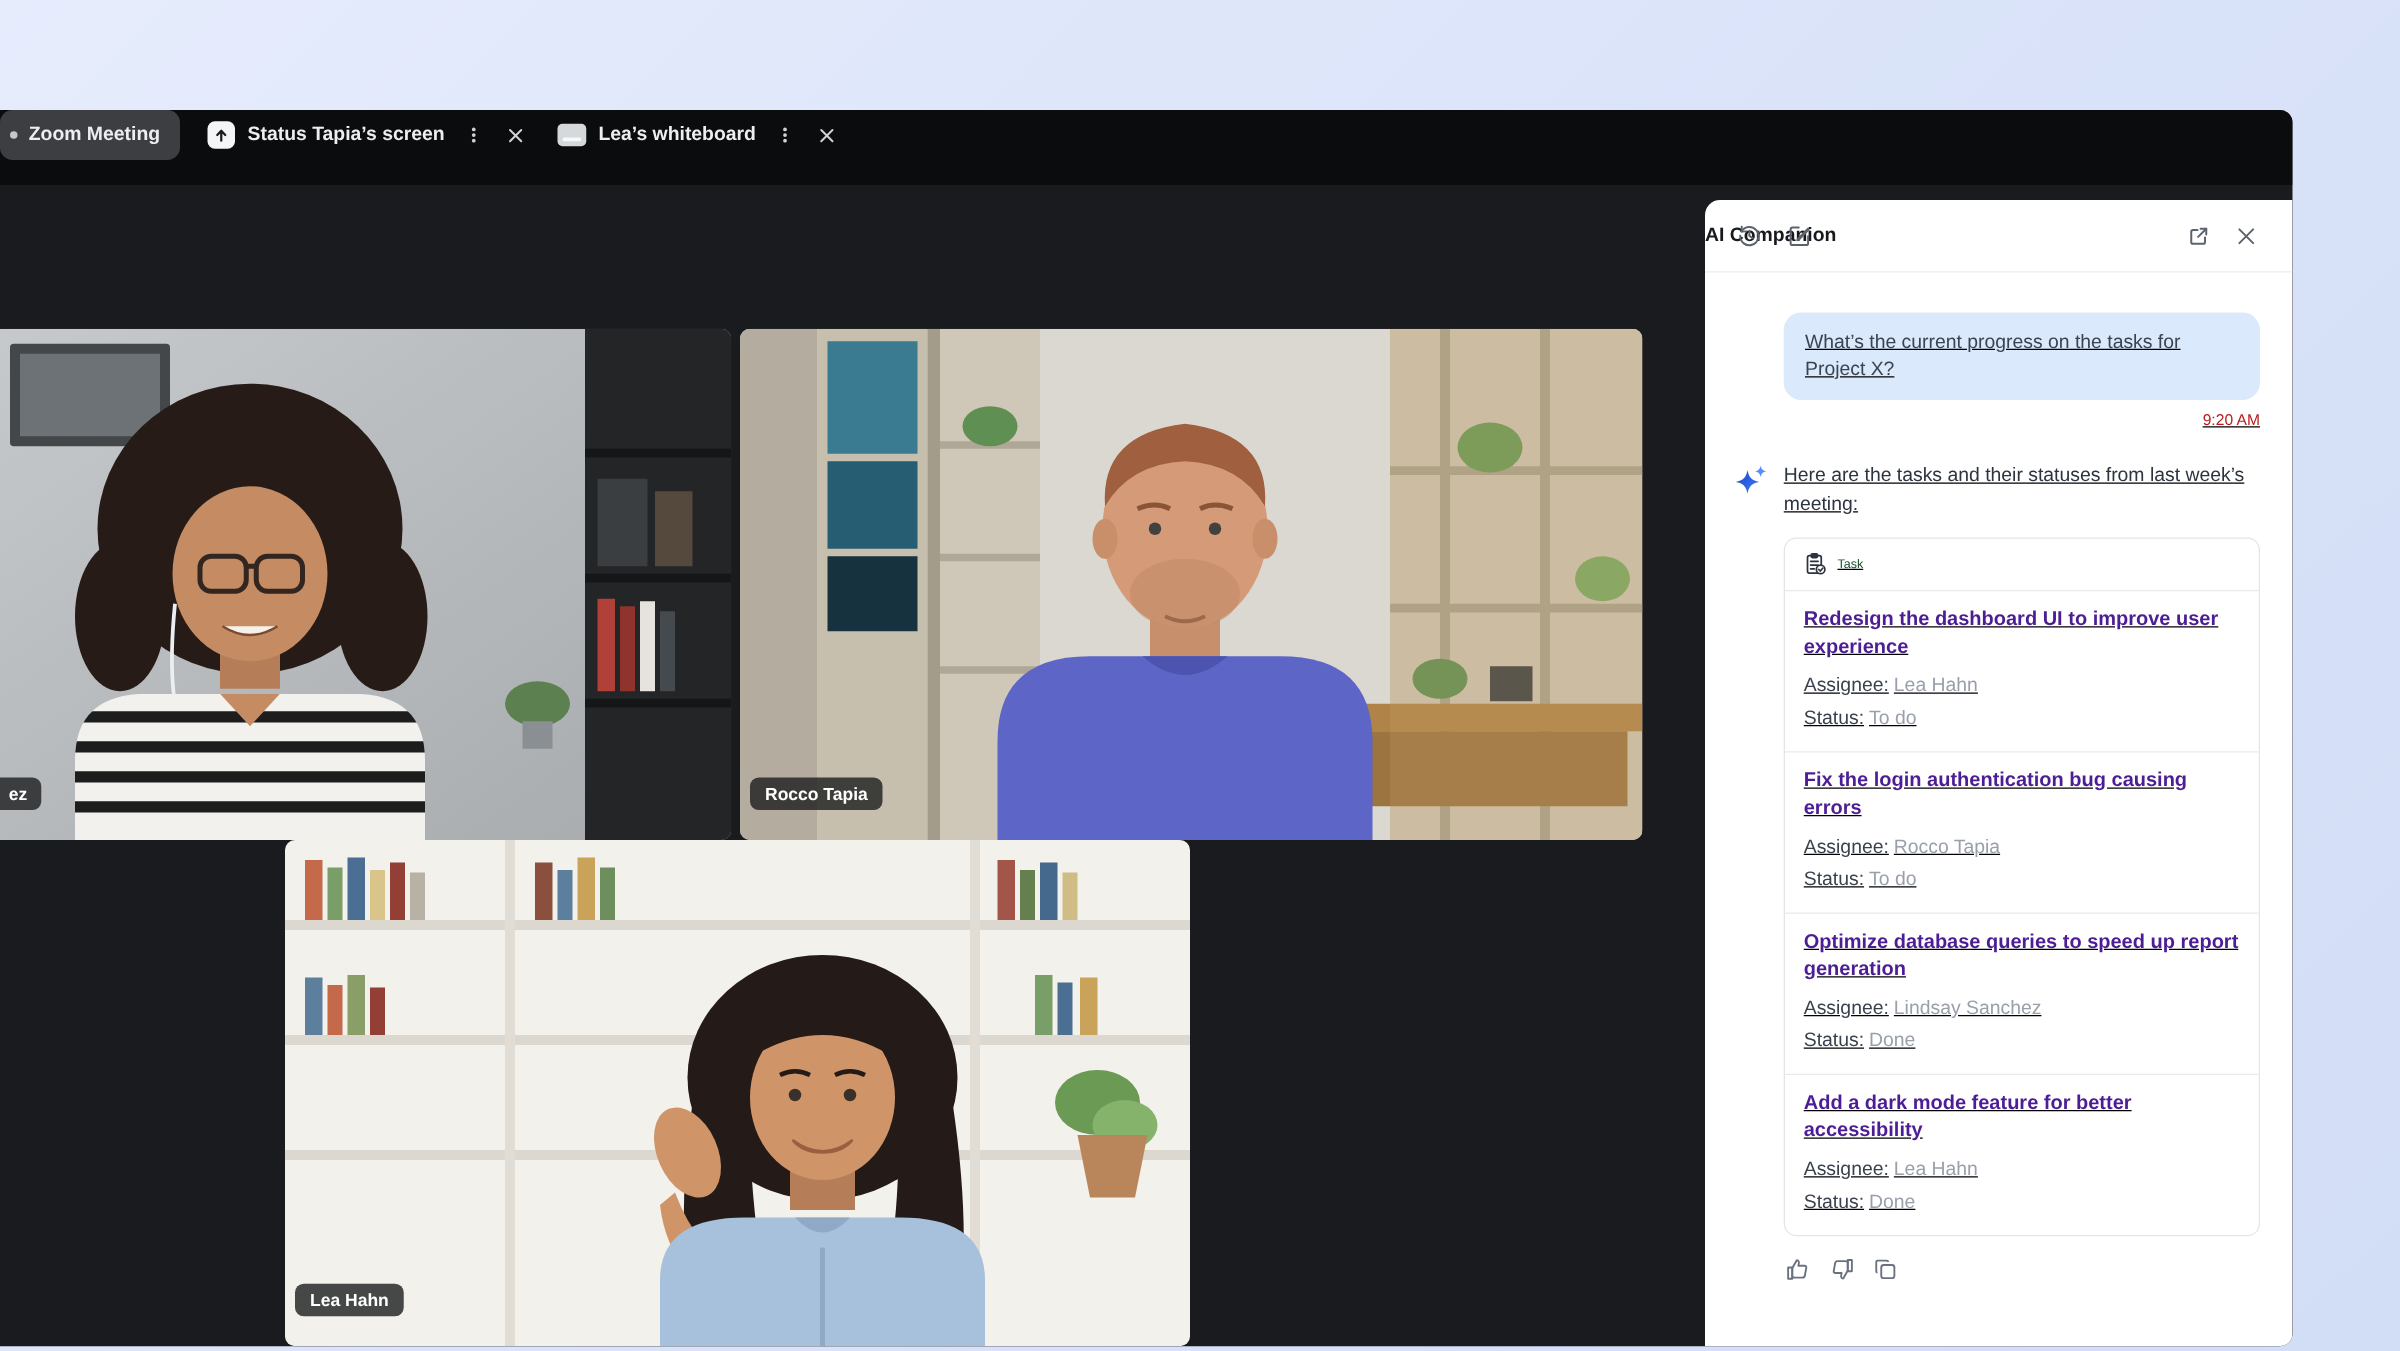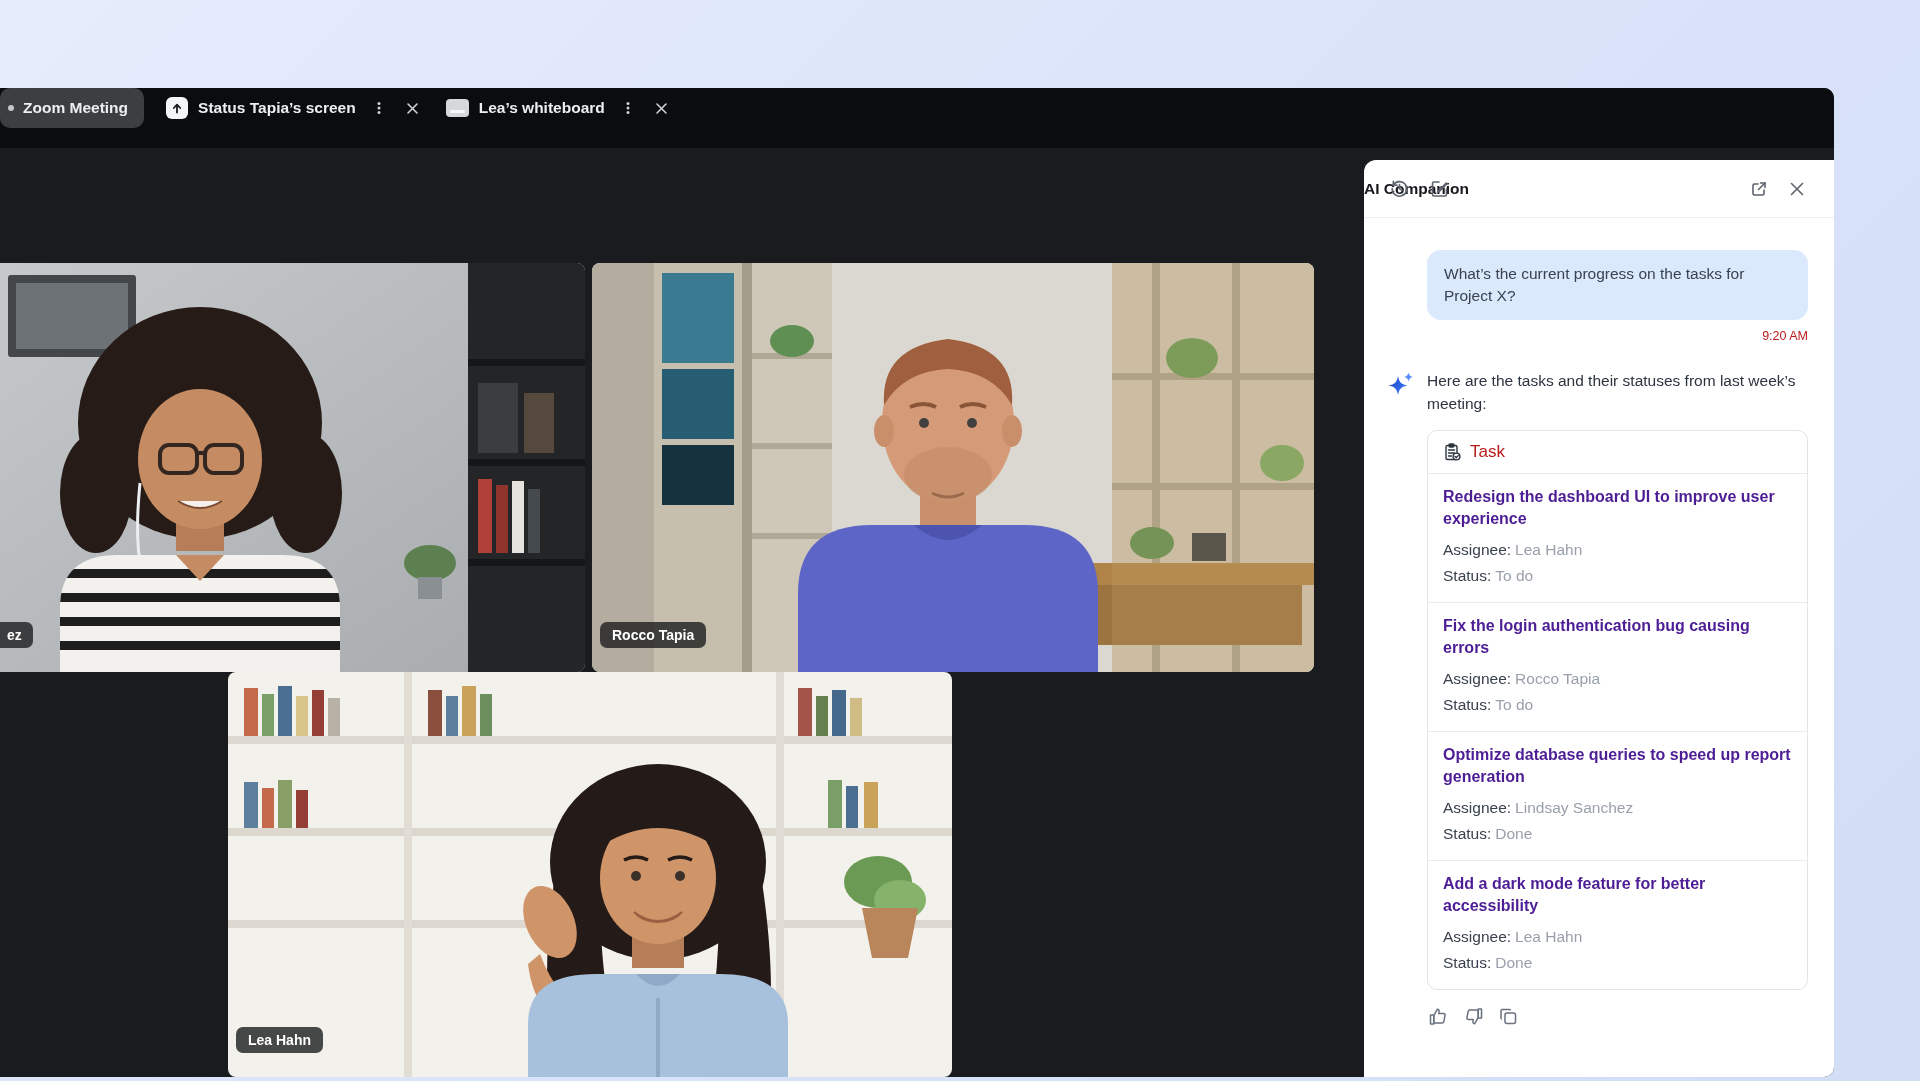--- a/index.html
+++ b/index.html
@@ -56,38 +56,38 @@
     padding:0 26px 0 24px;border-bottom:1px solid #ebedf0;position:relative;
   }
   .panel-title{
     position:absolute;left:0;right:0;text-align:left;
     font-size:15.5px;font-weight:700;color:#17191d;pointer-events:none;
   }
   .ph-icon{width:22px;height:22px;color:#5c636e;cursor:pointer;display:flex;align-items:center;justify-content:center;}
   .ph-left{display:flex;gap:18px;z-index:1;}
   .ph-right{display:flex;gap:16px;margin-left:auto;z-index:1;}
 
-  .chat{padding:32px 26px 0 23px;flex:1;}
+  .chat{padding:32px 26px 0 23px;flex:1;text-decoration:underline;}
   .msg-col{margin-left:40px;}
   .bubble{
     background:#dbe9fc;border-radius:14px;padding:13px 17px;
     color:#3a434f;font-size:15.5px;line-height:22px;
   }
   .timestamp{text-align:right;color:#b91c1c;font-size:12.5px;margin-top:9px;}
   .ai-row{display:flex;margin-top:26px;}
   .sparkle{width:28px;flex:0 0 28px;margin-right:12px;padding-top:2px;}
   .ai-text{color:#2c3440;font-size:15.5px;line-height:23px;}
 
   .task-card{
     margin-left:40px;margin-top:15px;background:#fff;
     border:1px solid #e3e5e9;border-radius:10px;overflow:hidden;
   }
   .task-card-header{
-    display:flex;align-items:flex-end;gap:8px;padding:11px 15px;
-    color:#b91c1c;font-size:17px;font-weight:500;
+    display:flex;align-items:center;gap:8px;padding:11px 15px;
+    color:#14532d;font-size:10px;font-weight:500;
   }
   .task-row{border-top:1px solid #e8eaed;padding:12px 15px 13px 15px;}
   .task-title{color:#4c1d95;font-size:16px;font-weight:700;line-height:22px;margin-bottom:7px;}
   .task-meta{font-size:15.5px;line-height:26px;color:#39424e;}
   .task-meta .val{color:#99a0ab;margin-left:4px;}
 
   .feedback{display:flex;gap:13px;margin-left:40px;margin-top:15px;color:#6a7280;}
   .fb-icon{width:22px;height:22px;cursor:pointer;display:flex;align-items:center;justify-content:center;}
 </style>
 </head>

